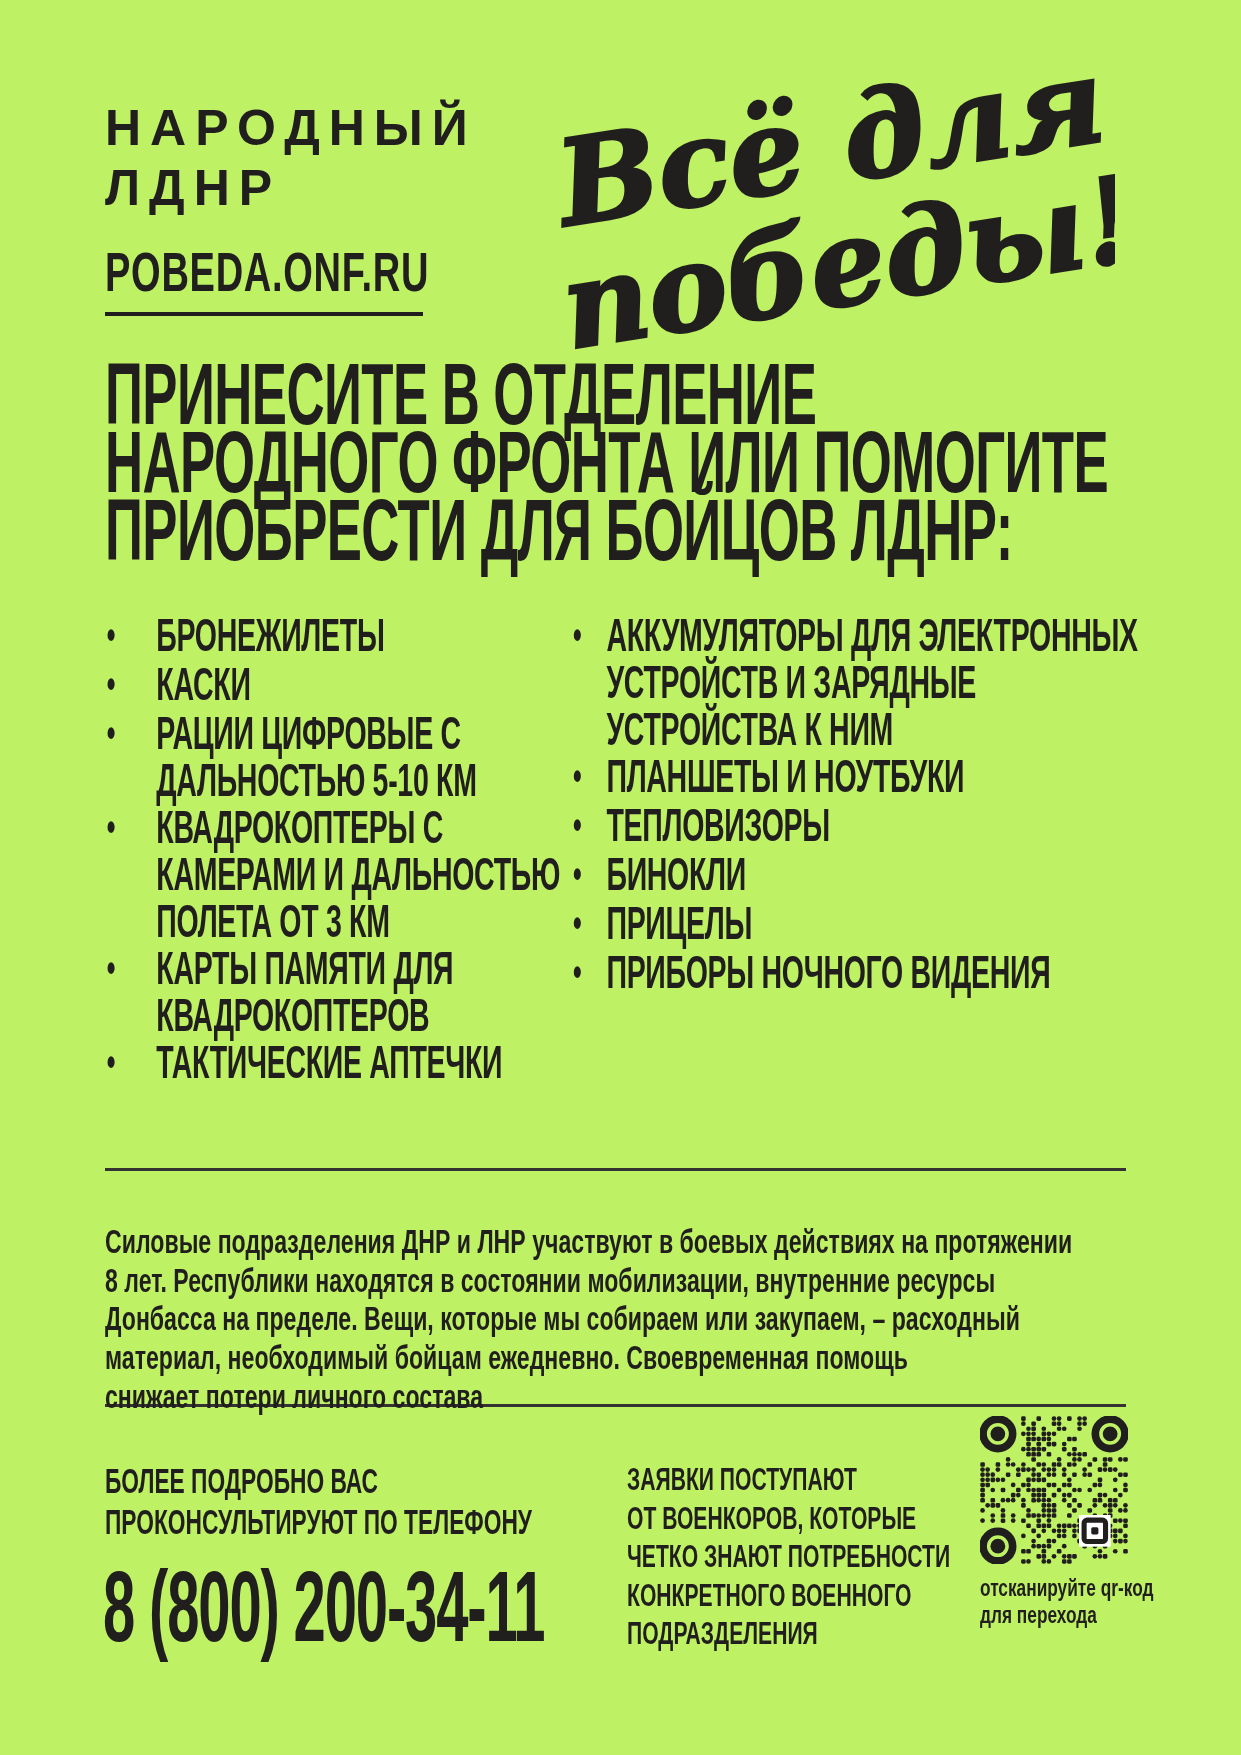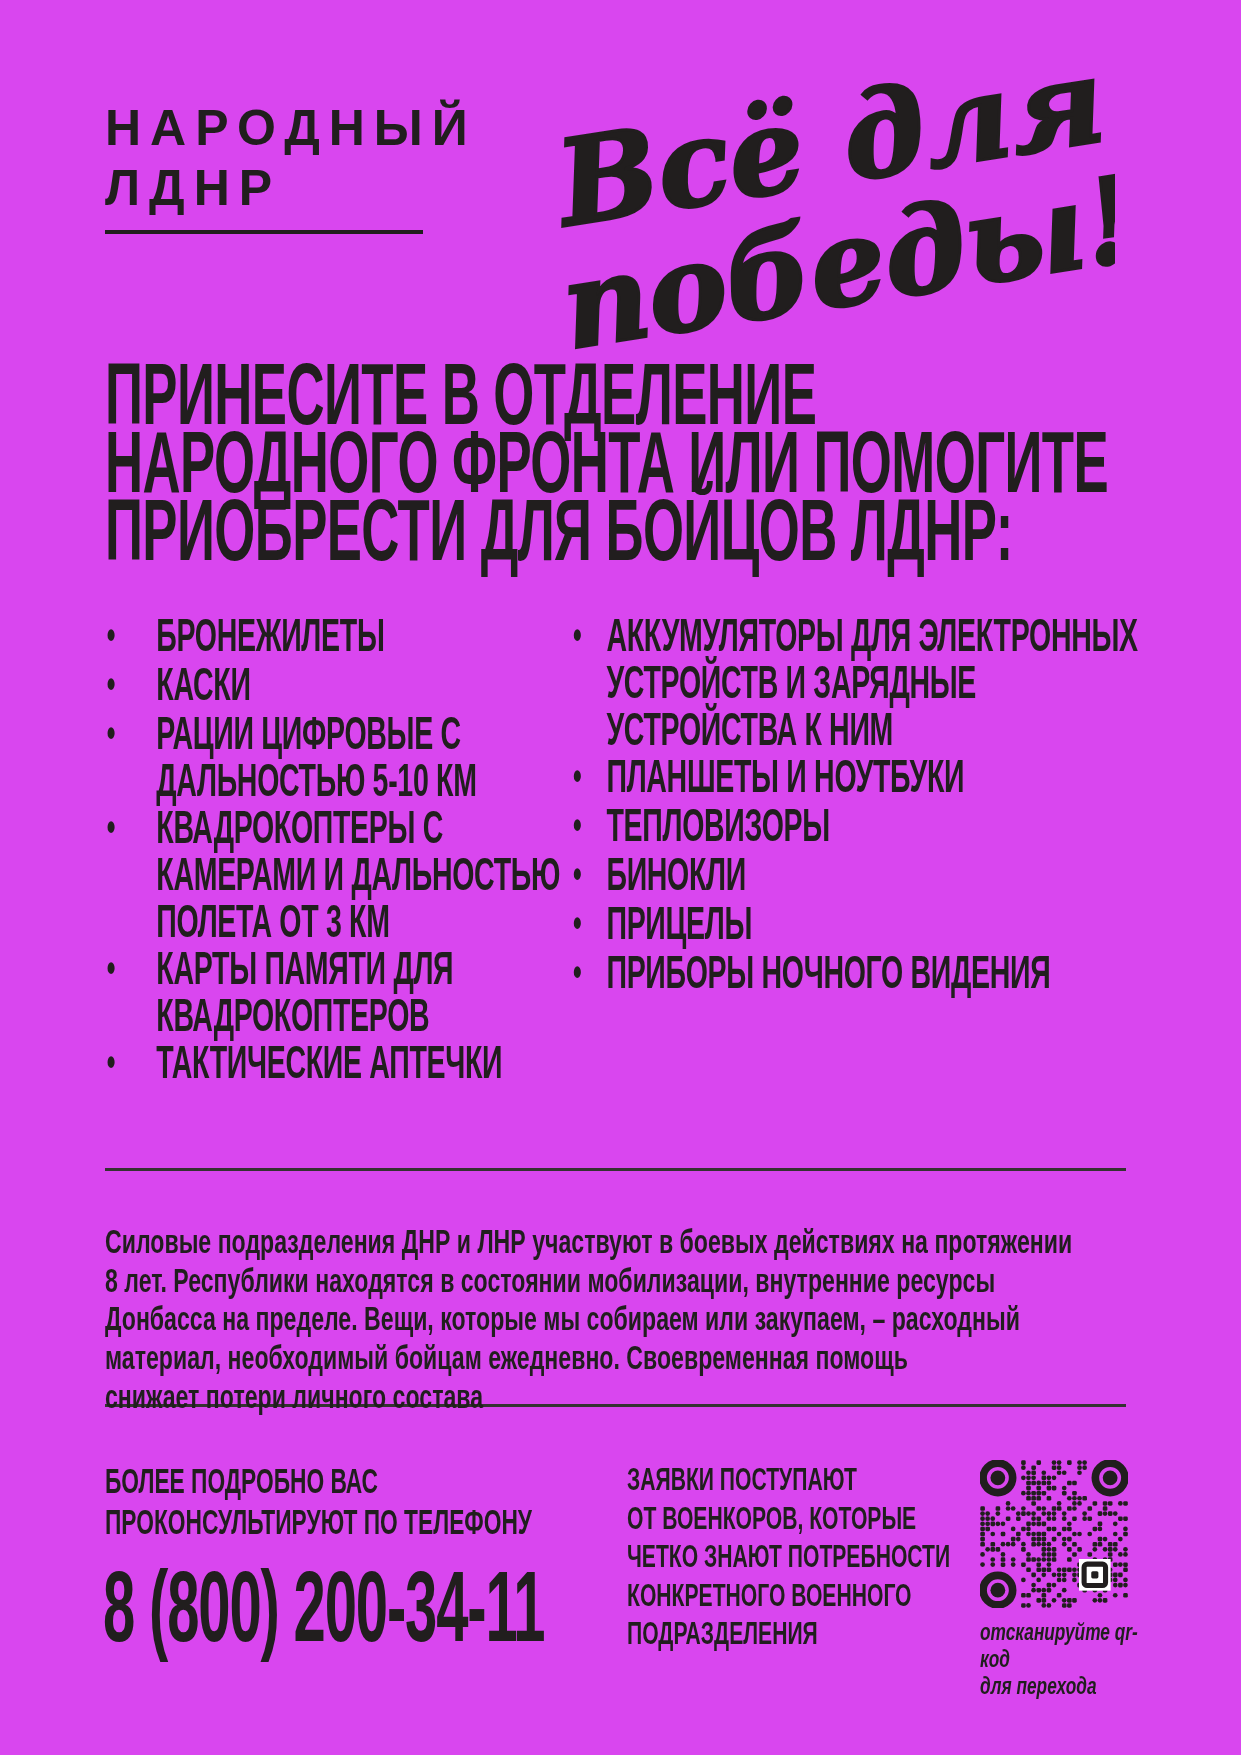--- a/index.html
+++ b/index.html
@@ -1,16 +1,16 @@
 <!DOCTYPE html>
 <html><head>
 <meta charset="utf-8">
 <style>
   html,body{margin:0;padding:0;background:#ffffff;}
-  .page{position:relative;width:1241px;height:1755px;background:#d946ef;overflow:hidden;
+  .page{position:relative;width:1241px;height:1755px;background:#bef264;overflow:hidden;
         font-family:"Liberation Sans",sans-serif;color:#211e1e;}
 
   
   .logo{position:absolute;left:105px;top:98px;}
   .logo-line{font-weight:700;font-size:50px;line-height:60px;letter-spacing:9px;white-space:nowrap;}
   .site{margin-top:26px;}
   .site-inner{display:inline-block;transform:scaleX(0.68);transform-origin:0 0;
               font-weight:700;font-size:56px;line-height:56px;white-space:nowrap;letter-spacing:1px;}
   .site-rule{margin-top:12px;width:318px;height:4px;background:#211e1e;}
 
@@ -50,33 +50,36 @@
   .contact{position:absolute;left:105px;top:1460px;width:720px;
            transform:scaleX(0.65);transform-origin:0 0;
            font-weight:700;font-size:35px;line-height:41px;}
   .contact div{white-space:nowrap;}
   .phone{position:absolute;left:103px;top:1556px;width:880px;
          transform:scaleX(0.58);transform-origin:0 0;
          font-weight:700;font-size:100px;line-height:100px;white-space:nowrap;letter-spacing:-2px;}
   .note{position:absolute;left:627px;top:1460px;width:520px;
         transform:scaleX(0.66);transform-origin:0 0;
         font-weight:700;font-size:32px;line-height:38.5px;white-space:pre-line;}
-  .qr-wrap{position:absolute;left:980px;top:1460px;width:150px;font-style:italic;}
+  .qr-wrap{position:absolute;left:980px;top:1416px;width:150px;}
   .qr-wrap svg{display:block;width:148px;height:148px;}
   .qr-caption{margin-top:10px;width:260px;transform:scaleX(0.72);transform-origin:0 0;
               font-weight:700;font-size:24px;line-height:27px;white-space:pre-line;}
 </style>
 </head>
 <body>
 
 <div class="page">
 
   <div class="logo">
     <div class="logo-line">НАРОДНЫЙ</div>
     <div class="logo-line">ЛДНР</div>
+    <div class="site">
+      <span class="site-inner">POBEDA.ONF.RU</span>
+    </div>
     <div class="site-rule"></div>
   </div>
 
   <div class="callig">
     <svg viewBox="0 0 620 310" width="620" height="310" aria-hidden="true">
       <g transform="rotate(-9 310 155)" fill="#211e1e" font-family="DejaVu Serif, serif" font-style="italic" font-weight="bold">
         <text x="70" y="140" font-size="118" stroke="#211e1e" stroke-width="3" id="callig-line1">Всё для</text>
         <text x="55" y="262" font-size="118" stroke="#211e1e" stroke-width="3" id="callig-line2">победы!</text>
       </g>
     </svg>

